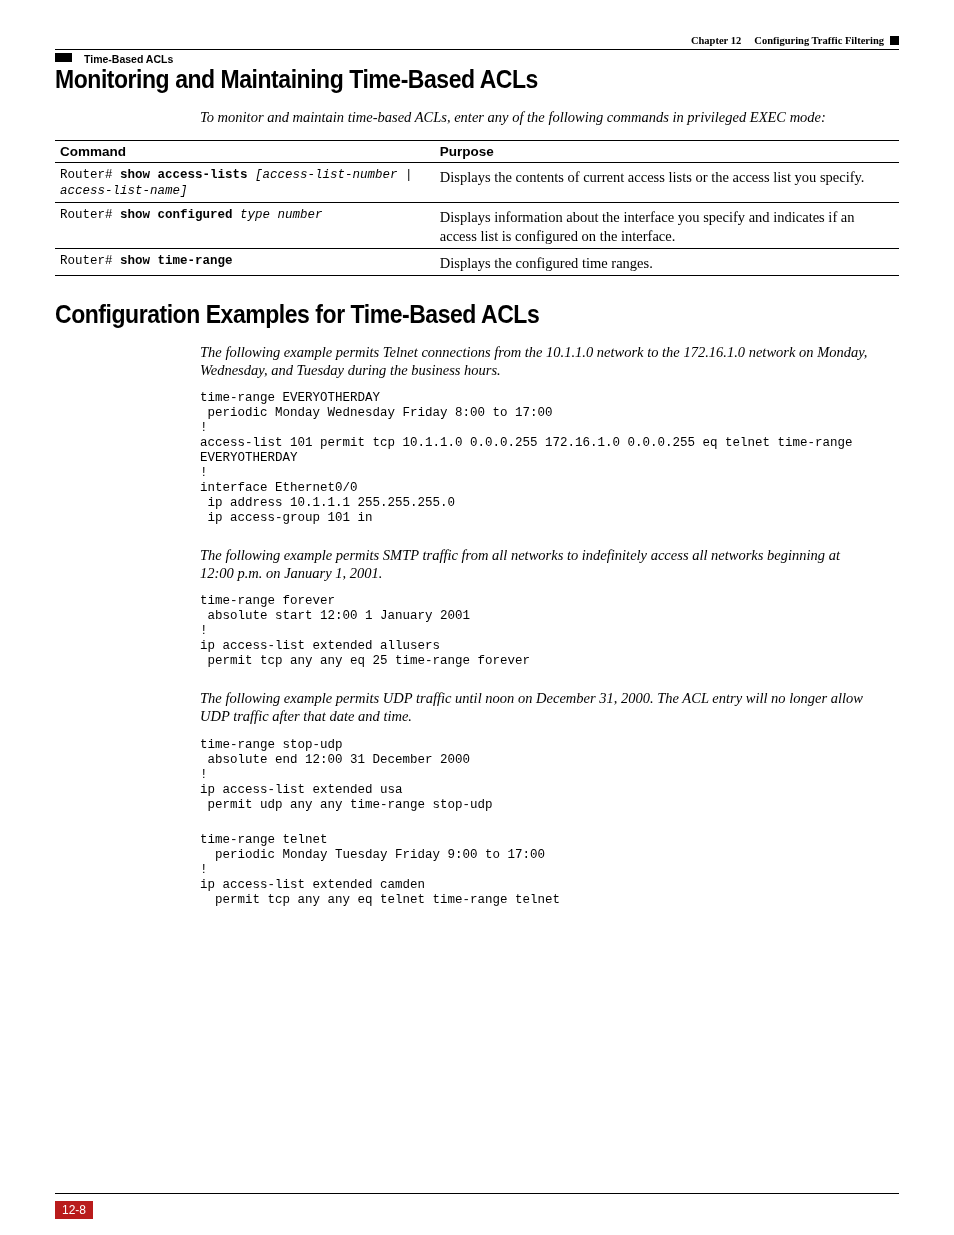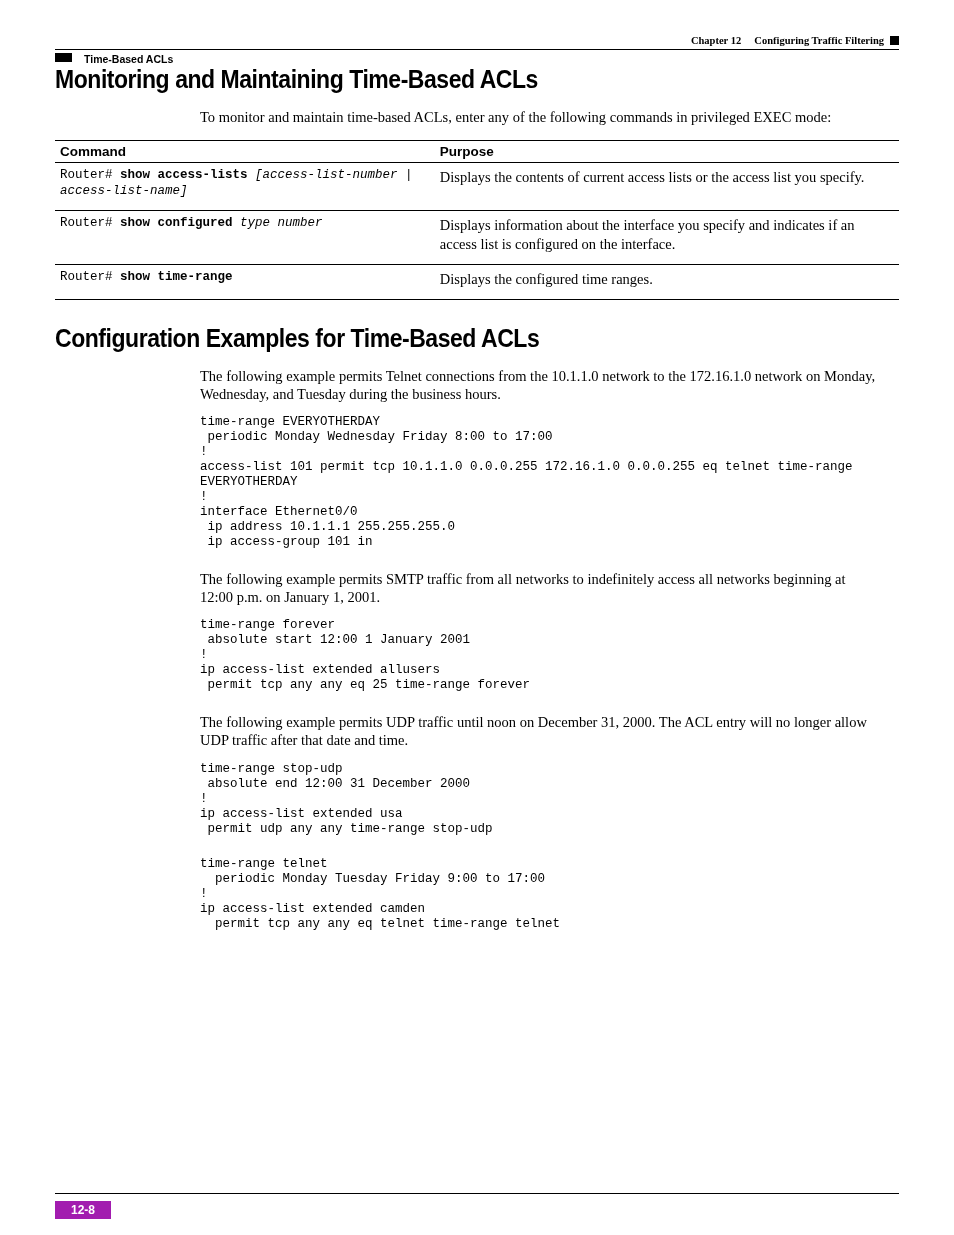--- a/index.html
+++ b/index.html
@@ -70,41 +70,42 @@
     margin: 0 0 14px 0;
   }
   .sec1 { margin-top: 63px; }
   .body-indent {
     margin-left: 145px;
     margin-right: 10px;
   }
   .body-p {
     margin: 0 12px 12px 0;
     line-height: 1.25;
+    font-style: italic;
   }
   table.cmd-table {
     width: 100%;
     border-collapse: collapse;
     margin-top: 14px;
     margin-bottom: 24px;
     font-size: 14.5px;
   }
   table.cmd-table th {
     font-family: Arial, Helvetica, sans-serif;
     font-weight: bold;
     font-size: 13.5px;
     text-align: left;
     border-top: 1.5px solid #000;
     border-bottom: 1.5px solid #000;
     padding: 3px 5px;
     margin-top: 32px;
   }
   table.cmd-table td {
     border-bottom: 0.5px solid #000;
-    padding: 5px 5px 11px 5px;
+    padding: 5px 5px 3px 5px;
     vertical-align: top;
     line-height: 1.25;
   }
   table.cmd-table th:first-child,
   table.cmd-table td:first-child {
     width: 45%;
   }
   table.cmd-table td:first-child {
     font-family: "Courier New", monospace;
     font-size: 12.5px;
@@ -136,26 +137,26 @@
     font-size: 10.5px;
     font-weight: bold;
   }
   .footer-title {
     margin-left: 80px;
   }
   .page-num-box {
     position: absolute;
     left: 0;
     bottom: -22px;
-    background: #a21caf;
+    background: #b91c1c;
     color: #fff;
     font-family: Arial, Helvetica, sans-serif;
-    font-weight: bold;
+    font-weight: normal;
     font-size: 12px;
-    padding: 2px 16px;
+    padding: 2px 7px;
   }
   .ol-right {
     display:flex;
     align-items:center;
     gap:6px;
   }
   .ol-box {
     width: 9px; height: 9px; background:#000;
   }
 </style>

